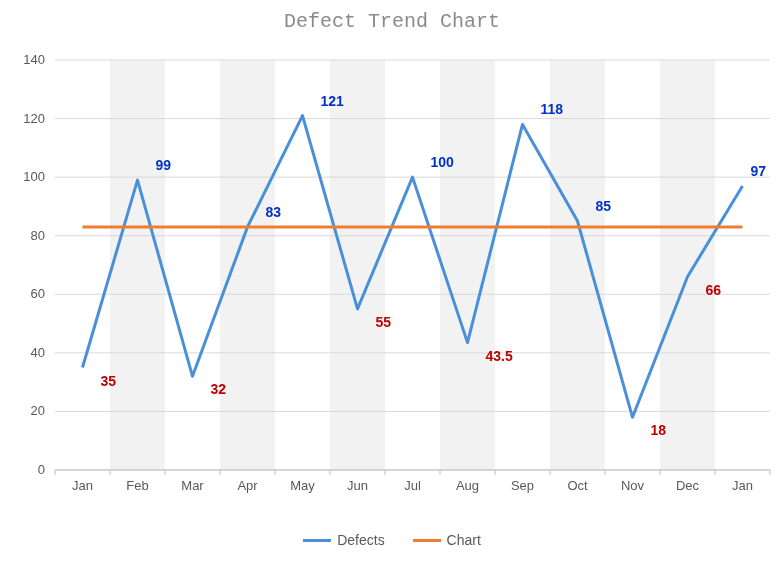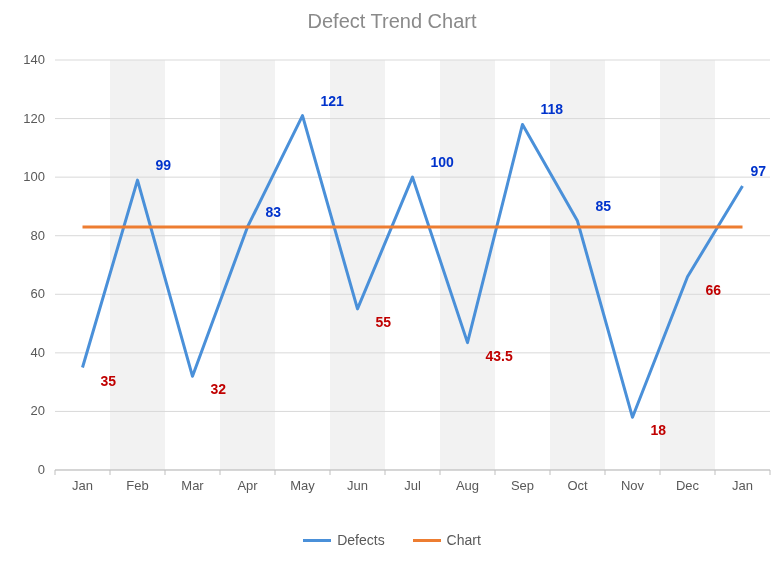--- a/index.html
+++ b/index.html
@@ -19,20 +19,21 @@
   }
   .title {
     position: absolute;
     top: 10px;
     left: 0;
     width: 100%;
     text-align: center;
     font-size: 20px;
     color: #8a8a8a;
     font-weight: 400;
+    font-family: Liberation Mono, monospace;
   }
   svg { display: block; position: absolute; top: 0; left: 0; }
   .tick-label {
     font-size: 13px;
     fill: #595959;
   }
   .data-label-hi {
     font-size: 14px;
     fill: #0033cc;
     font-weight: 700;

